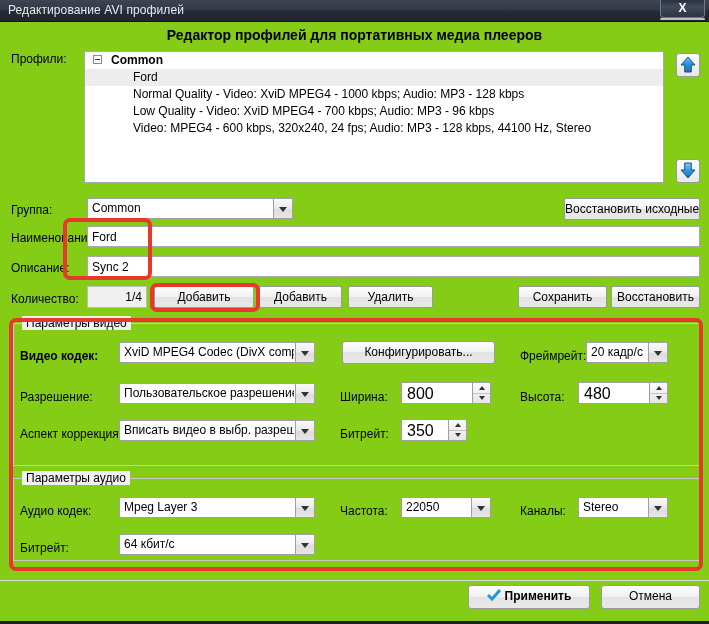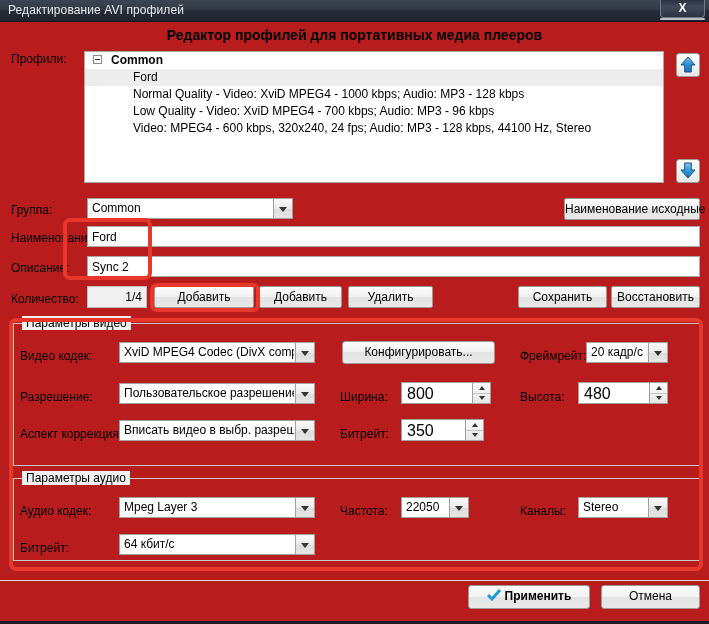--- a/index.html
+++ b/index.html
@@ -11,21 +11,21 @@
     font-family: "Liberation Sans", "DejaVu Sans", sans-serif;
     font-size: 12px;
     color: #000;
     overflow: hidden;
     position: relative;
   }
   .window {
     position: absolute;
     left: 0; top: 0;
     width: 709px; height: 624px;
-    background: #b91c1c;
+    background: #84cc16;
     box-sizing: border-box;
     border-bottom: 3px solid #1d1d26;
   }
   
   .titlebar {
     position: absolute; left: 0; top: 0;
     width: 709px; height: 21px;
     background: linear-gradient(to bottom, #3d4552 0%, #323945 45%, #262c37 52%, #1e2430 100%);
     border-bottom: 1px solid #0f131a;
   }
@@ -305,21 +305,21 @@
       </defs>
       <polygon points="11,18 18,10 14.3,10 14.3,3 7.7,3 7.7,10 4,10" fill="url(#gDn)" stroke="#15558c" stroke-width="1"></polygon>
     </svg>
   </div>
 
   <div class="lbl" style="left:11px; top:203px;">Группа:</div>
   <div class="combo" style="left:87px; top:198px; width:206px; height:21px;">
     <span class="ctext">Common</span>
     <span class="carrow"></span>
   </div>
-  <div class="btn" style="left:564px; top:198px; width:136px; height:22px;">Наименование исходные</div>
+  <div class="btn" style="left:564px; top:198px; width:136px; height:22px;">Восстановить исходные</div>
 
   <div class="lbl" style="left:11px; top:231px;">Наименование:</div>
   <div class="field" style="left:87px; top:226px; width:613px; height:21px;">Ford</div>
 
   <div class="lbl" style="left:11px; top:261px;">Описание:</div>
   <div class="field" style="left:87px; top:256px; width:613px; height:21px;">Sync 2</div>
 
   <div class="lbl" style="left:11px; top:292px;">Количество:</div>
   <div class="field" style="left:87px; top:286px; width:60px; height:22px; text-align:right; background:#f0f0f0; border-color:#bdbdbd;">1/4</div>
 
@@ -327,21 +327,21 @@
   <div class="btn" style="left:259px; top:286px; width:83px; height:22px;">Добавить</div>
   <div class="btn" style="left:348px; top:286px; width:85px; height:22px;">Удалить</div>
 
   <div class="btn" style="left:611px; top:286px; width:89px; height:22px;">Восстановить</div>
   <div class="btn" style="left:518px; top:286px; width:89px; height:22px;">Сохранить</div>
 
   <div class="groupbox" style="left:13px; top:323px; width:687px; height:143px;">
     <span class="gtitle">Параметры видео</span>
   </div>
 
-  <div class="lbl" style="left:20px; top:349px;">Видео кодек:</div>
+  <div class="lbl" style="left:20px; top:349px;font-weight:bold;">Видео кодек:</div>
   <div class="combo" style="left:119px; top:342px; width:196px; height:21px;">
     <span class="ctext">XviD MPEG4 Codec (DivX compatible)</span>
     <span class="carrow"></span>
   </div>
   <div class="btn" style="left:342px; top:341px; width:153px; height:23px; border-radius:3px;">Конфигурировать...</div>
 
   <div class="lbl" style="left:520px; top:349px;">Фреймрейт:</div>
   <div class="combo" style="left:586px; top:342px; width:82px; height:21px;">
     <span class="ctext">20 кадр/с</span>
     <span class="carrow"></span>
@@ -371,40 +371,40 @@
     </span>
   </div>
 
   <div class="lbl" style="left:20px; top:427px;">Аспект коррекция:</div>
   <div class="combo" style="left:119px; top:420px; width:196px; height:21px;">
     <span class="ctext">Вписать видео в выбр. разрешение</span>
     <span class="carrow"></span>
   </div>
 
   <div class="lbl" style="left:340px; top:427px;">Битрейт:</div>
-  <div class="spin" style="left:401px; top:419px; width:83px; height:22px;">
+  <div class="spin" style="left:401px; top:419px; width:66px; height:22px;">
     <span class="stext">350</span>
     <span class="sbtns">
       <span class="sup"></span>
       <span class="sdn"></span>
     </span>
   </div>
 
   <div class="groupbox" style="left:13px; top:478px; width:687px; height:83px;">
     <span class="gtitle">Параметры аудио</span>
   </div>
 
   <div class="lbl" style="left:20px; top:504px;">Аудио кодек:</div>
   <div class="combo" style="left:119px; top:497px; width:196px; height:21px;">
     <span class="ctext">Mpeg Layer 3</span>
     <span class="carrow"></span>
   </div>
 
   <div class="lbl" style="left:340px; top:504px;">Частота:</div>
-  <div class="combo" style="left:401px; top:497px; width:68px; height:21px;">
+  <div class="combo" style="left:401px; top:497px; width:90px; height:21px;">
     <span class="ctext">22050</span>
     <span class="carrow"></span>
   </div>
 
   <div class="lbl" style="left:520px; top:504px;">Каналы:</div>
   <div class="combo" style="left:578px; top:497px; width:90px; height:21px;padding-left:28px;">
     <span class="ctext">Stereo</span>
     <span class="carrow"></span>
   </div>
 

